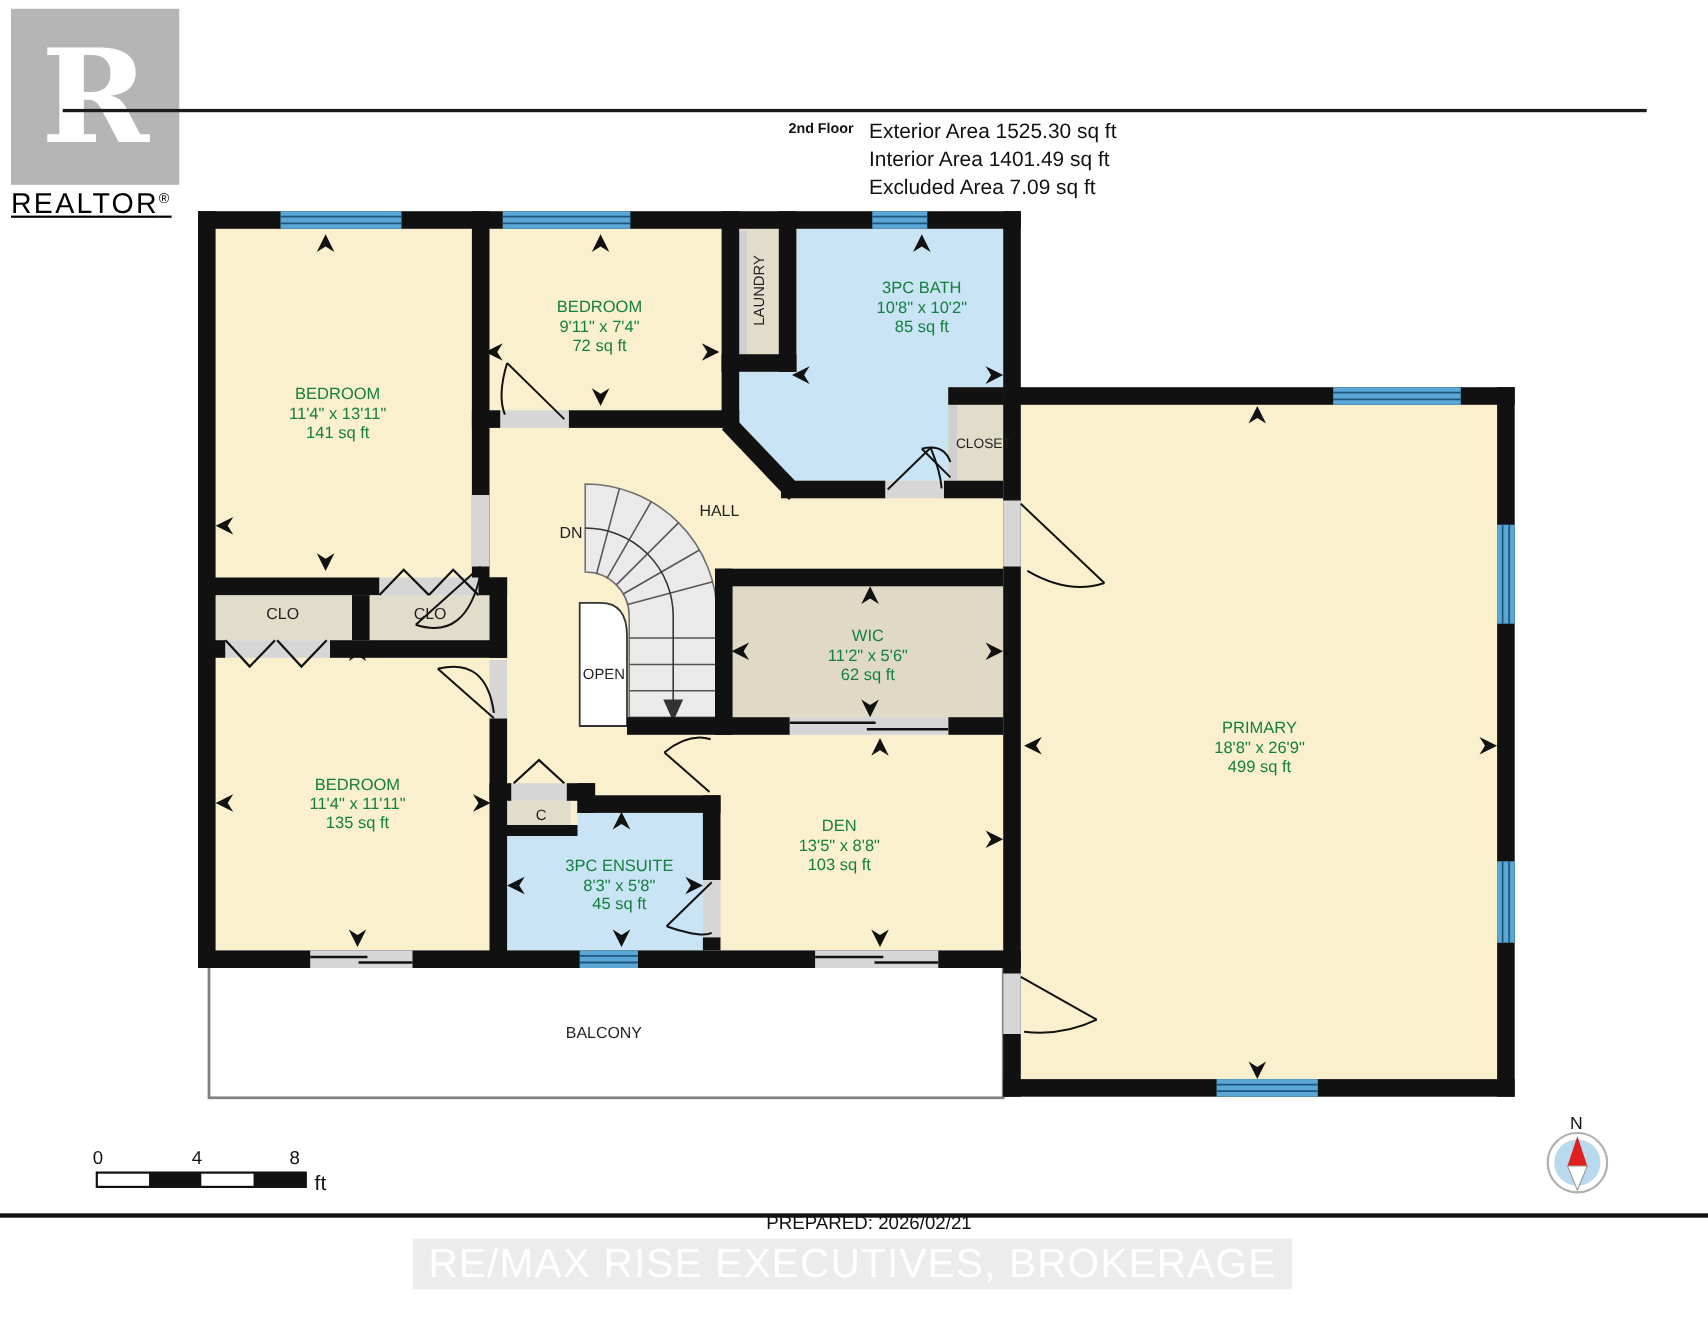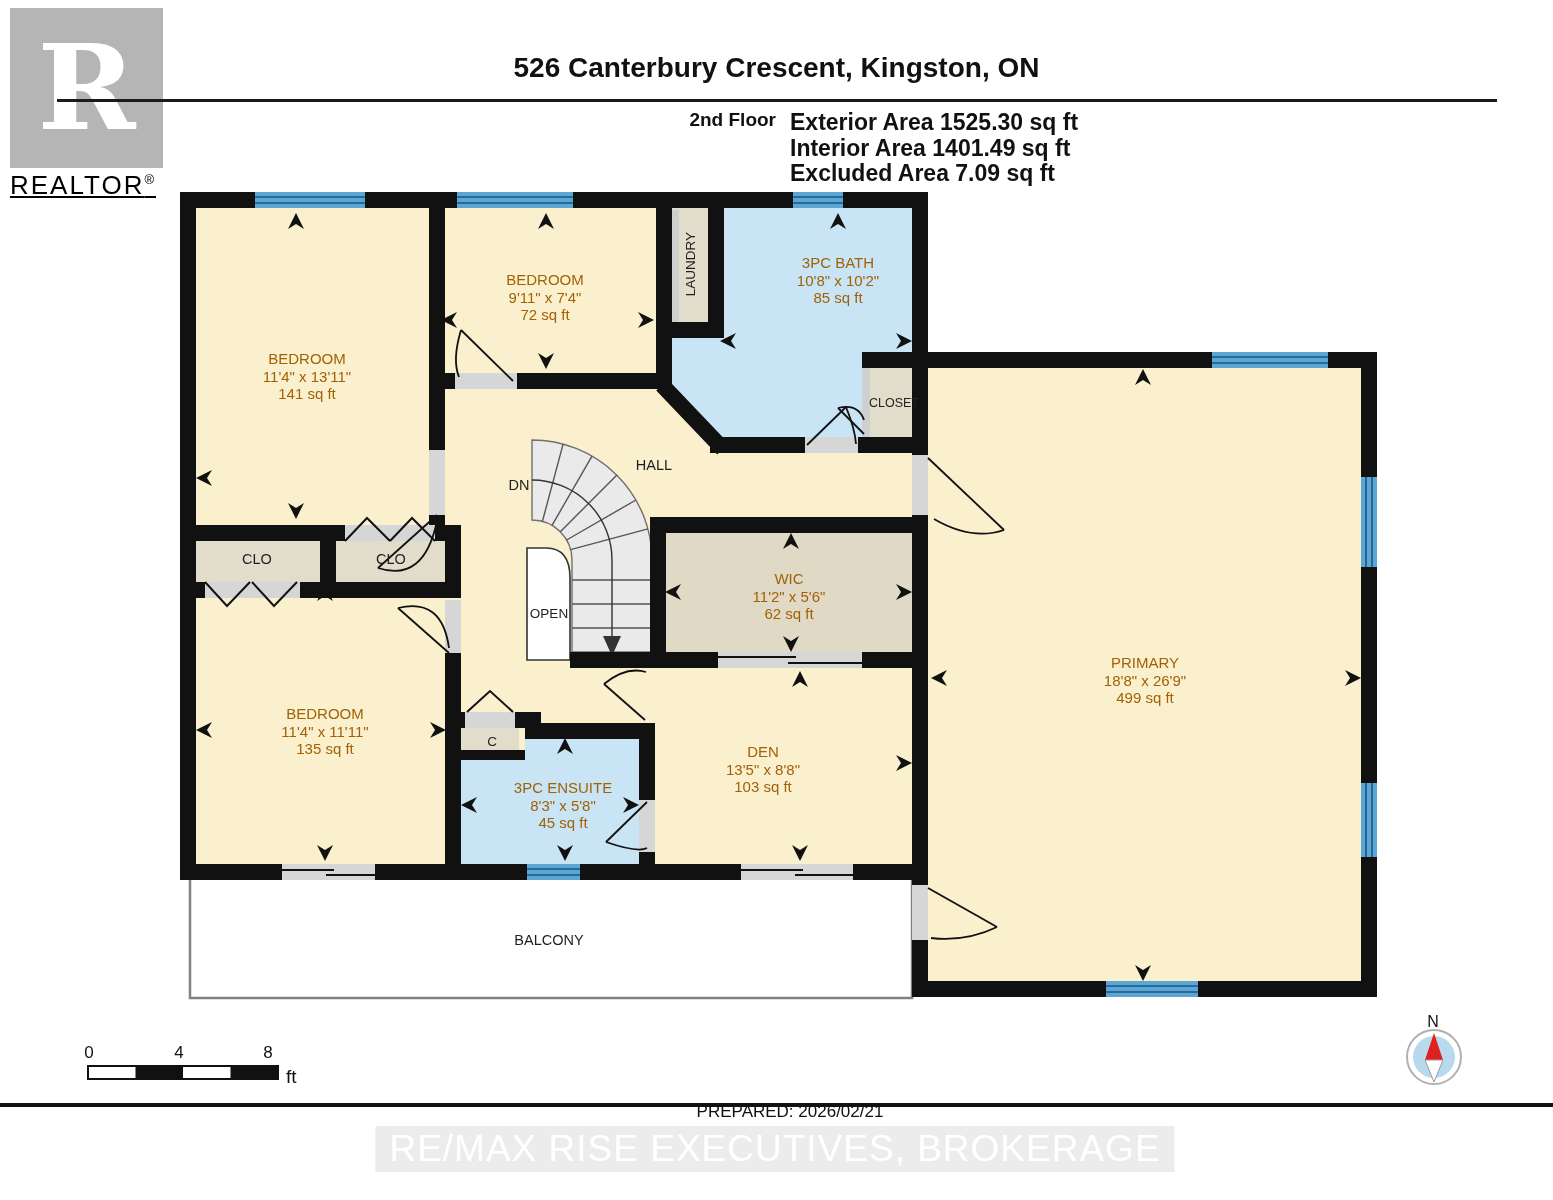--- a/index.html
+++ b/index.html
@@ -1,30 +1,30 @@
 <!DOCTYPE html>
 <html><head>
 <meta charset="utf-8">
 <style>
   html,body{margin:0;padding:0;background:#ffffff;}
   #page{position:relative;width:1553px;height:1200px;background:#ffffff;overflow:hidden;
         font-family:"Liberation Sans", sans-serif;color:#1a1a1a;}
   #plan-svg{position:absolute;left:0;top:0;width:1553px;height:1200px;}
   .room-label{position:absolute;transform:translate(-50%,-50%);text-align:center;
-              font-size:15px;line-height:17.5px;color:#a16207;white-space:nowrap;}
+              font-size:15px;line-height:17.5px;color:#15803d;white-space:nowrap;}
   .small-label{position:absolute;transform:translate(-50%,-50%);text-align:center;
                font-size:14.5px;color:#1f1f1f;white-space:nowrap;}
   .tiny-label{font-size:12.5px;}
   .vert{transform:translate(-50%,-50%) rotate(-90deg);}
   #title{position:absolute;left:0;top:52px;width:1553px;text-align:center;
          font-size:28px;font-weight:bold;color:#111;}
   #title-rule{position:absolute;left:57px;top:99px;width:1440px;height:3px;background:#1a1a1a;}
   #floor-label{position:absolute;left:600px;top:109px;width:176px;text-align:right;
-               font-size:19px;font-weight:bold;color:#111;}
-  .area-line{position:absolute;left:790px;font-size:23px;color:#111;font-weight:bold;}
+               font-size:13px;font-weight:bold;color:#111;}
+  .area-line{position:absolute;left:790px;font-size:19px;color:#111;}
   #logo-box{position:absolute;left:10px;top:8px;width:153px;height:160px;background:#b5b5b5;
             display:flex;align-items:center;justify-content:center;}
   #logo-box .r{font-family:"DejaVu Serif", serif;font-weight:bold;font-size:118px;color:#ffffff;line-height:1;}
   #logo-text{position:absolute;left:10px;top:170px;font-size:26px;color:#000000;letter-spacing:2px;text-decoration:underline;}
   #logo-text sup{font-size:13px;}
   #footer-line{position:absolute;left:0;top:1103px;width:1553px;height:4px;background:#111;}
   #disclaimer{position:absolute;left:45px;top:1112px;width:1460px;font-size:16.5px;color:#111;}
   #watermark{position:absolute;left:775px;top:1149px;transform:translate(-50%,-50%);
              background:#ececec;color:#ffffff;font-size:37px;white-space:nowrap;
              padding:2px 14px;letter-spacing:1px;}
@@ -36,21 +36,20 @@
 </head>
 <body>
 
 <div id="page">
 
   <div id="logo-box">
     <span class="r">R</span>
   </div>
   <div id="logo-text"><span>REALTOR</span><sup>®</sup></div>
 
-  <div id="title">526 Canterbury Crescent, Kingston, ON</div>
   <div id="title-rule"></div>
   <div id="floor-label">2nd Floor</div>
   <div class="area-line" style="top:109px">Exterior Area 1525.30 sq ft</div>
   <div class="area-line" style="top:135px">Interior Area 1401.49 sq ft</div>
   <div class="area-line" style="top:160px">Excluded Area 7.09 sq ft</div>
 
   <svg id="plan-svg" viewBox="0 0 1553 1200" xmlns="http://www.w3.org/2000/svg">
 
     <rect x="190" y="878" width="722" height="120" fill="#ffffff" stroke="#828282" stroke-width="2.5"></rect>
 

